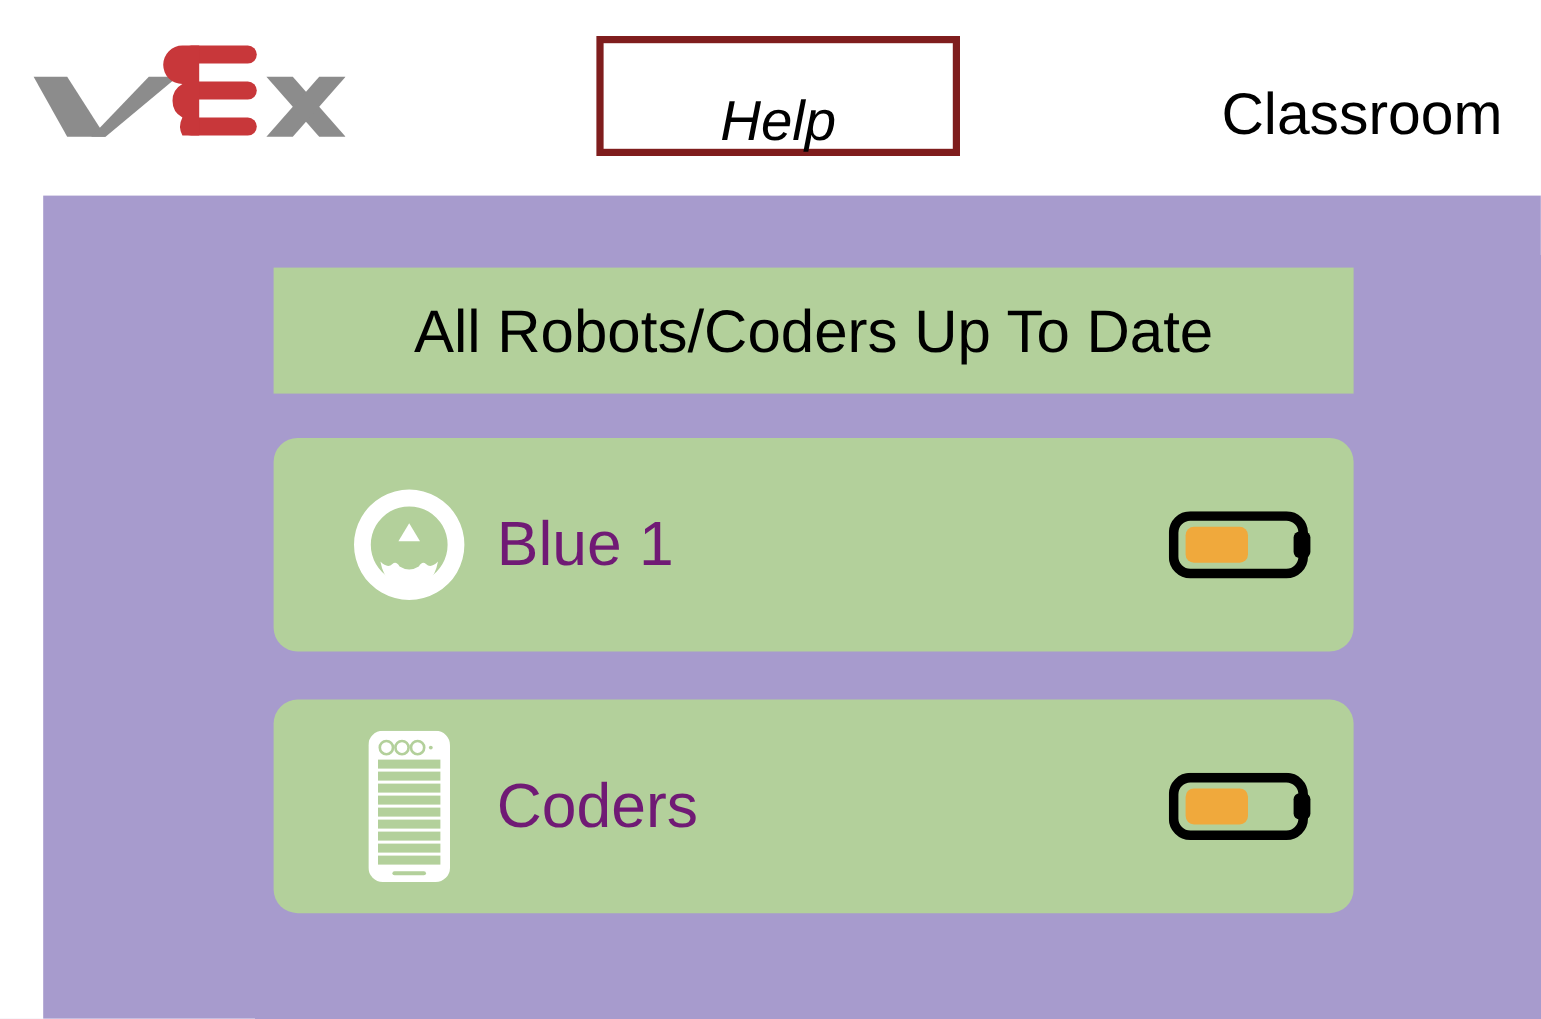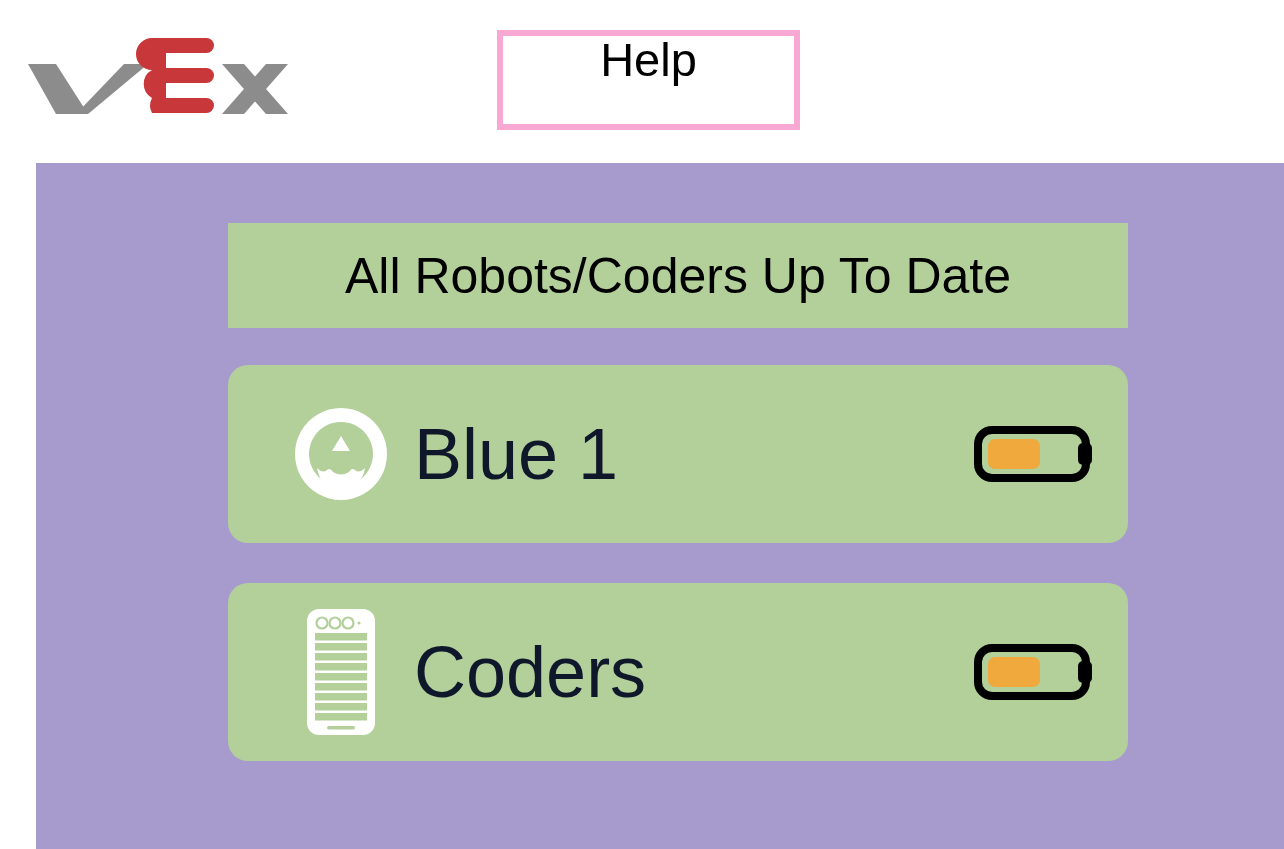--- a/index.html
+++ b/index.html
@@ -44,25 +44,26 @@
 
   
   .help-btn {
     position: absolute;
     left: 497px;
     top: 30px;
     width: 303px;
     height: 100px;
     box-sizing: border-box;
     background: #ffffff;
-    border: 6px solid #f9a8d4;
-    display: flex;
-    align-items: flex-start;
+    border: 6px solid #7f1d1d;
+    display: flex;
+    align-items: flex-end;
     justify-content: center;
     cursor: pointer;
+    font-style: italic;
   }
   .help-btn-label {
     font-size: 47px;
     color: #000000;
     line-height: 1;
   }
 
   
   .classroom-title {
     position: absolute;
@@ -124,22 +125,22 @@
     margin-left: 58px;
     display: flex;
     align-items: center;
     justify-content: center;
     flex: 0 0 auto;
   }
   .device-icon svg { display: block; }
 
   .device-name {
     margin-left: 18px;
-    font-size: 72px;
-    color: #0f172a;
+    font-size: 52px;
+    color: #701a75;
     line-height: 1;
     white-space: nowrap;
     flex: 1 1 auto;
   }
 
   .battery {
     flex: 0 0 auto;
     margin-right: 30px;
     width: 124px;
     height: 56px;
@@ -168,20 +169,21 @@
 
         <path d="M196 28 L218 28 L262 78 L240 78 Z" fill="#8c8c8c"></path>
         <path d="M240 28 L262 28 L218 78 L196 78 Z" fill="#8c8c8c"></path>
       </svg>
     </div>
 
     <div class="help-btn">
       <span class="help-btn-label">Help</span>
     </div>
 
+    <div class="classroom-title">Classroom</div>
   </div>
 
   <div class="content">
 
     <div class="status-banner">
       <span class="status-banner-text">All Robots/Coders Up To Date</span>
     </div>
 
     <div class="device-card card-1">
       <div class="device-icon">

